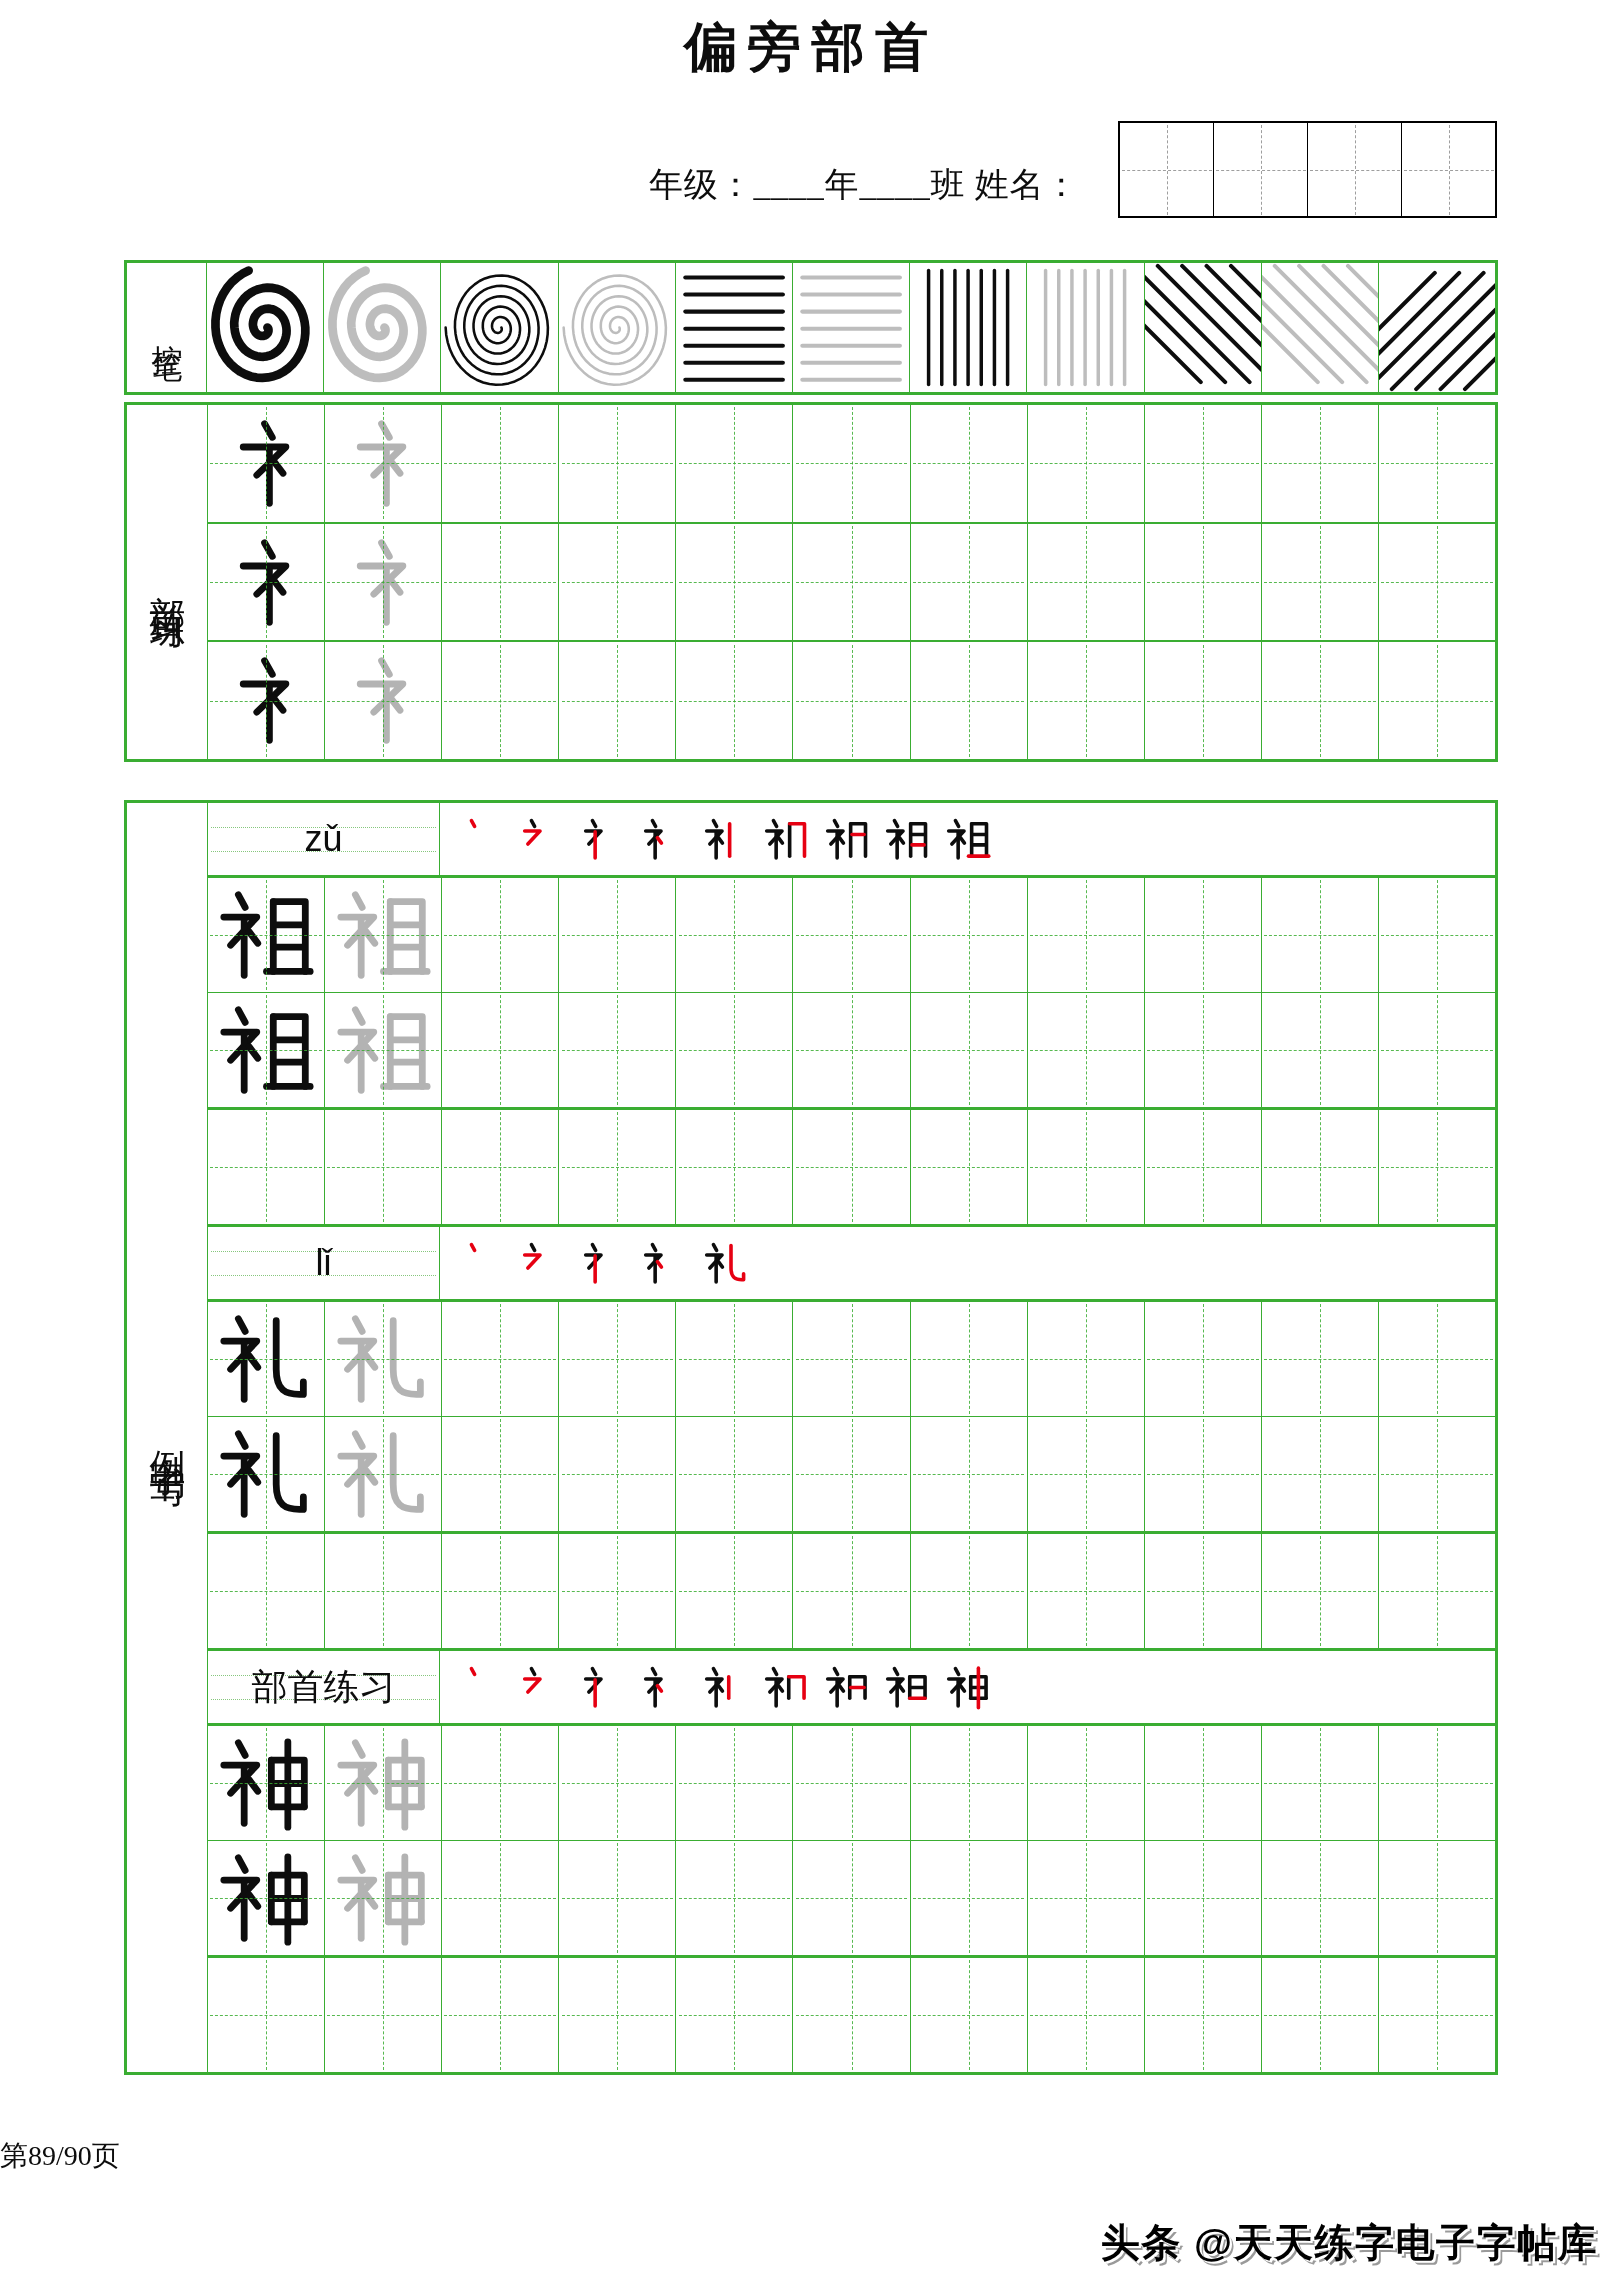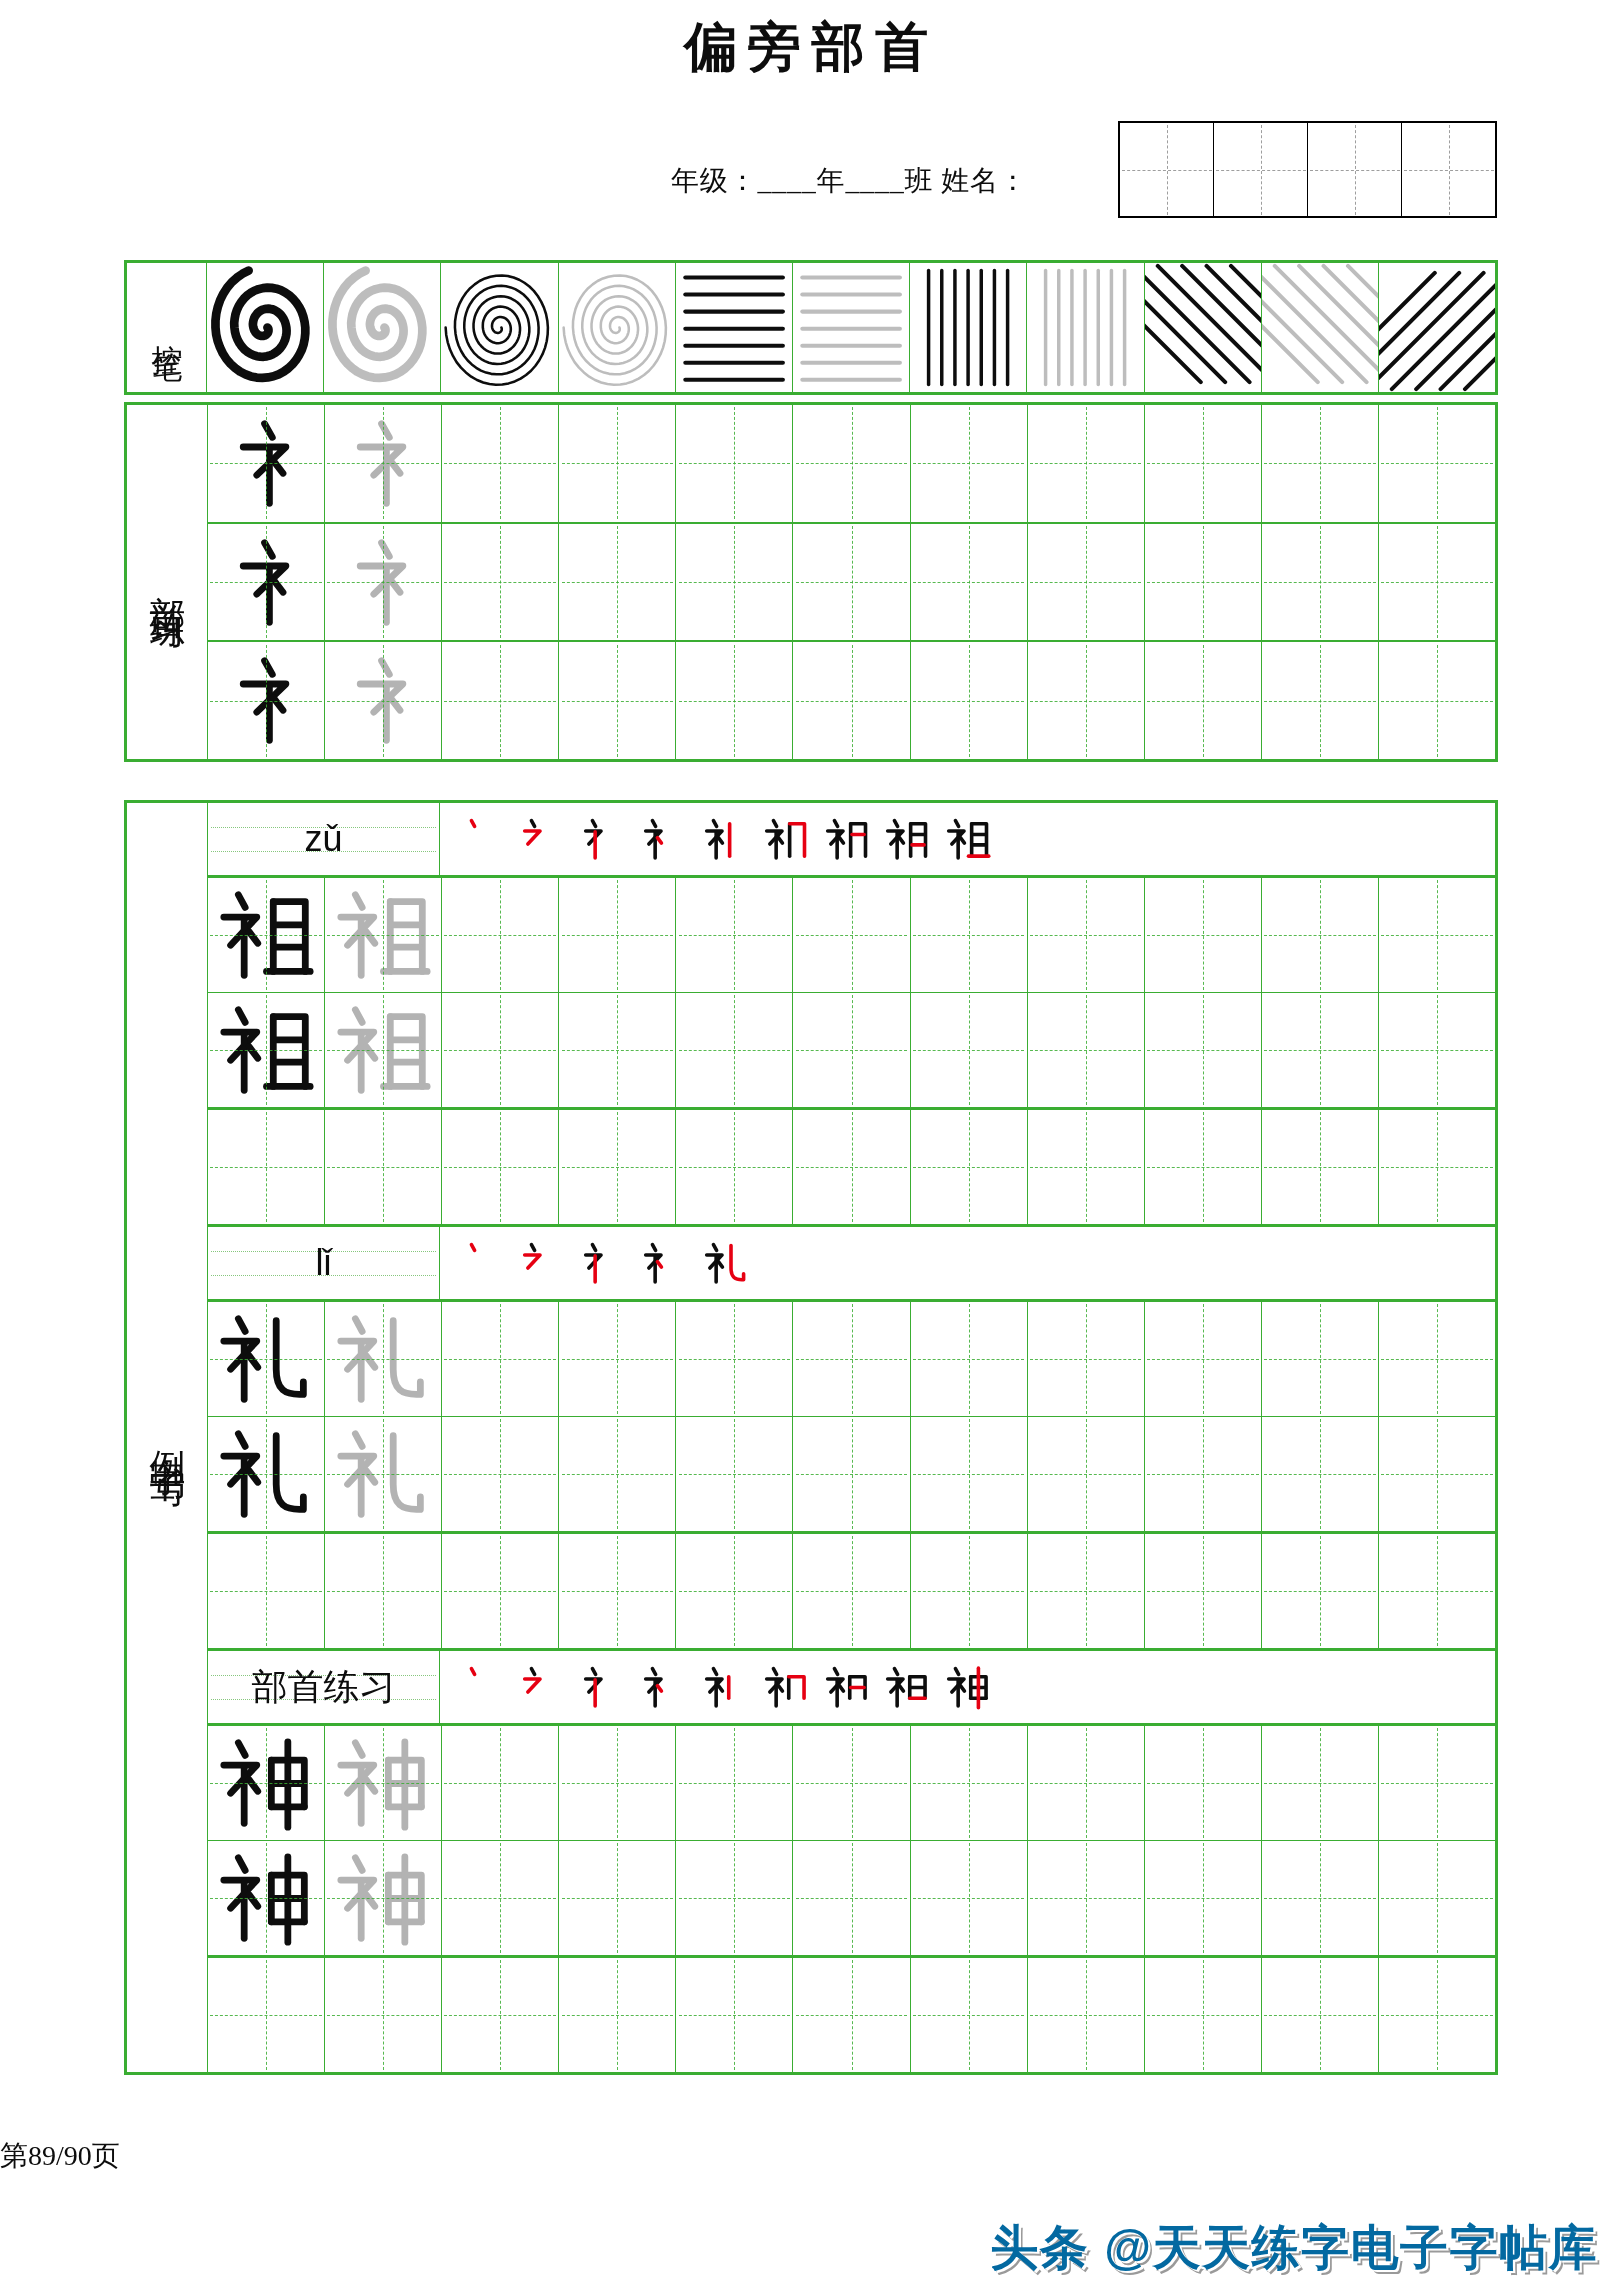--- a/index.html
+++ b/index.html
@@ -1,20 +1,20 @@
 <!DOCTYPE html>
 <html style="font-size:12.4px"><head>
 <meta charset="utf-8">
 <style>
   html,body{margin:0;padding:0;background:#fff;}
   .page{position:relative;width:1623px;height:2295px;background:#fff;overflow:hidden;
         font-family:"Liberation Serif",serif;color:#0d0d0d;}
   .title{position:absolute;top:12.4px;left:0;width:100%;text-align:center;
          font-size:53px;font-weight:bold;letter-spacing:10.8px;}
-  .info-line{position:absolute;top:162px;left:671px;font-size:28px;letter-spacing:0.8px;white-space:pre;}
+  .info-line{position:absolute;top:162px;left:649px;font-size:34px;letter-spacing:0.8px;white-space:pre;}
   .name-box{position:absolute;left:1118px;top:121px;width:379px;height:97px;
             border:2.3px solid var(--nb);display:flex;box-sizing:border-box;background:#fff;}
   .name-cell{flex:1;position:relative;border-right:1.5px solid var(--nb);}
   .name-cell:last-child{border-right:none;}
   .name-cell::before{content:"";position:absolute;left:50%;top:1.5px;bottom:1.5px;
             border-left:1.5px dashed var(--nbd);}
   .name-cell::after{content:"";position:absolute;top:50%;left:1.5px;right:1.5px;
             border-top:1.5px dashed var(--nbd);}
   .vlabel{writing-mode:vertical-rl;text-orientation:upright;display:flex;
           align-items:center;justify-content:center;font-size:36px;letter-spacing:7.7px;}
@@ -39,22 +39,22 @@
          border-left:1.5px dashed var(--g);opacity:.85;}
   .gcell::after{content:"";position:absolute;top:50%;left:2.3px;right:2.3px;
          border-top:1.5px dashed var(--g);opacity:.85;}
   .pinyin-row{flex:0 0 75px;display:flex;box-sizing:border-box;}
   .pinyin-cell{width:232px;border-right:1.5px solid var(--g);position:relative;display:flex;
          align-items:center;justify-content:center;box-sizing:border-box;
          font-family:"Liberation Sans",sans-serif;font-size:36px;color:#0d0d0d;}
   .pdot{position:absolute;left:3.1px;right:3.1px;border-top:1.5px dotted var(--dg);}
   .strokes-cell{flex:1;display:flex;align-items:center;gap:15.5px;padding-left:21.6px;}
   .footer{position:absolute;top:2137px;left:0;width:100%;text-align:left;font-size:28px;}
-  .watermark{position:absolute;top:2216px;right:25px;font-size:48px;font-weight:bold;
-         font-family:"Liberation Sans",sans-serif;color:#0369a1;letter-spacing:1.5px;
+  .watermark{position:absolute;top:2216px;right:25px;font-size:39px;font-weight:bold;
+         font-family:"Liberation Sans",sans-serif;color:#000000;letter-spacing:1.5px;
          text-shadow:2.3px 2.3px 0 #ffffff,3.9px 3.9px 0 #9a9a9a;text-align:right;}
 </style>
 </head>
 <body>
 
 <div class="page" style="--g: #3aad32; --dg: #86c77d; --nb: #000000; --nbd: #9e9e9e;">
   <div class="title">偏旁部首</div>
   <div class="info-line">年级：____年____班 姓名：</div>
   <div class="name-box" id="nameBox">
       <div class="name-cell"></div>

